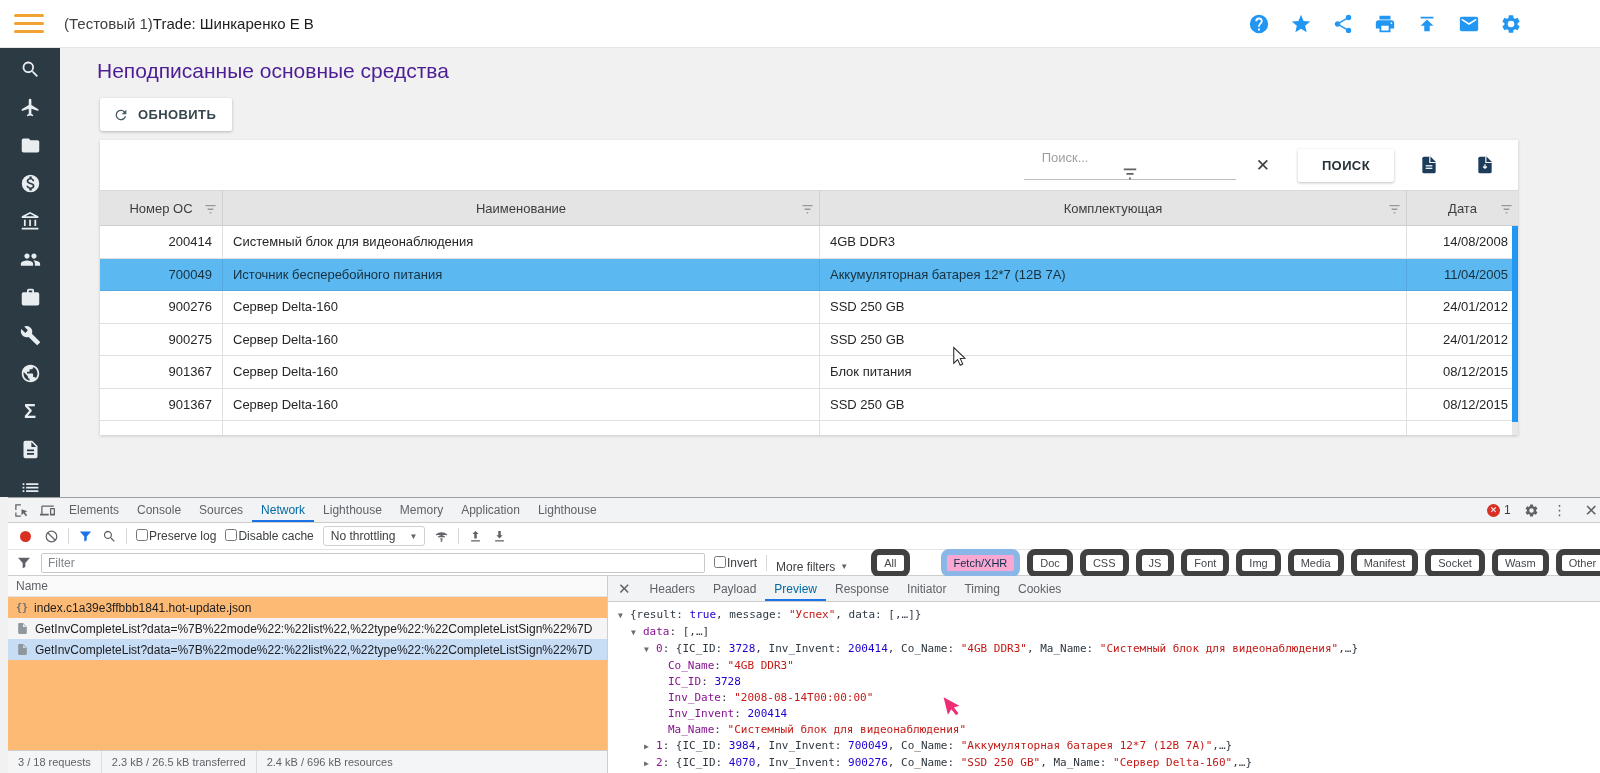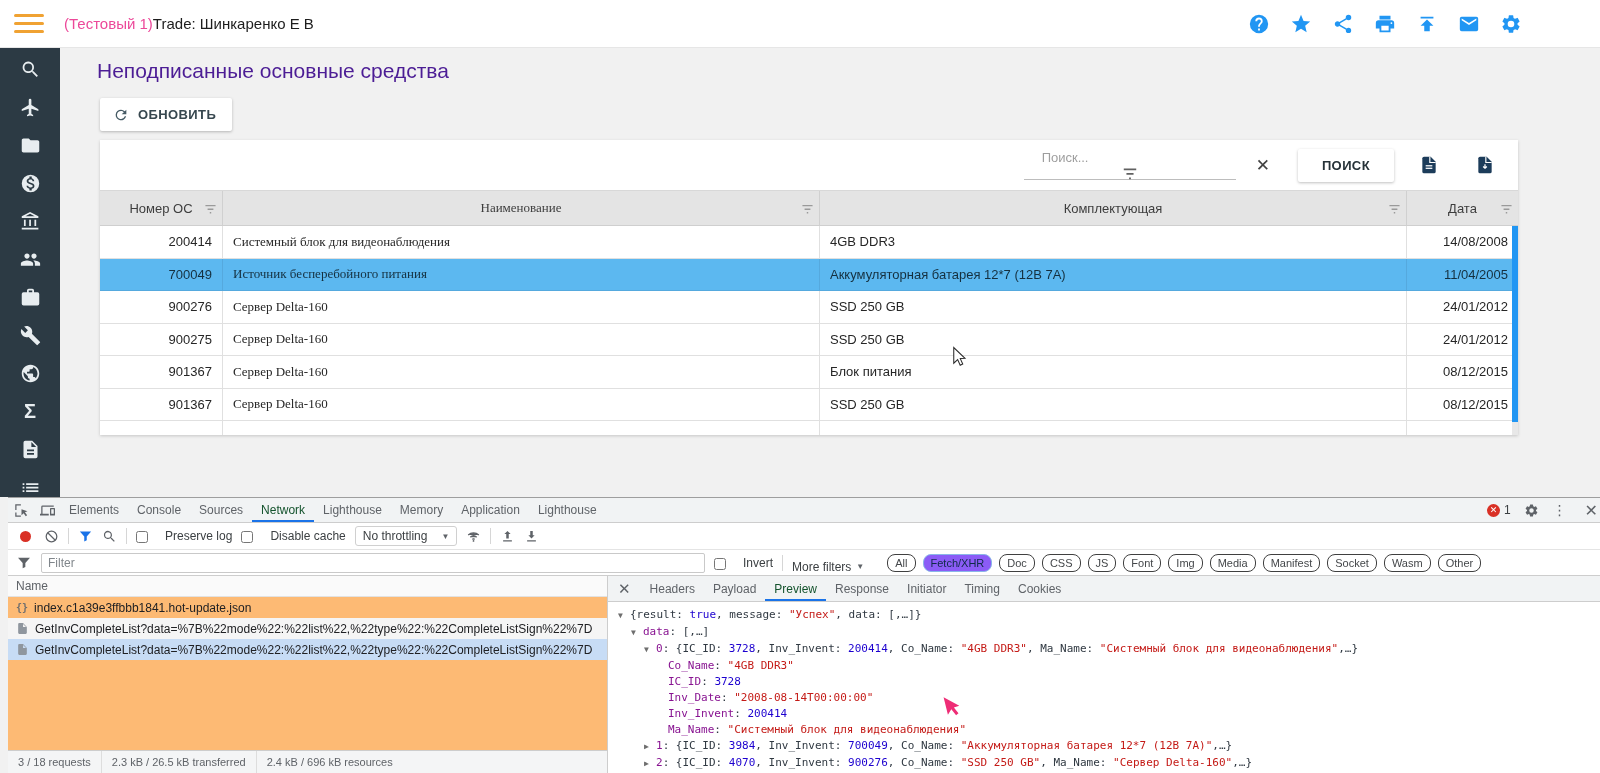--- a/index.html
+++ b/index.html
@@ -7,21 +7,21 @@
   html,body { background:#ddd; }
   body { font-family:"Liberation Sans", sans-serif; }
   .screen { position:relative; width:1600px; height:773px; overflow:hidden; background:#f1f1f1; }
 
   
   .appbar { position:absolute; left:0; top:0; width:1600px; height:48px; background:#fff;
             border-bottom:1px solid #e6e6e6; display:flex; align-items:center; padding-left:14px; z-index:5; }
   .hamburger { width:30px; display:flex; flex-direction:column; gap:5px; cursor:pointer; }
   .hamburger span { height:3px; background:#f0a232; border-radius:2px; }
   .app-title { margin-left:20px; font-size:15px; color:#1d1d1d; white-space:nowrap; }
-  .app-title .red { color:#ec4899; }
+  .app-title .red { color:#404040; }
   .appbar-spacer { flex:1; }
   .appbar-icons { display:flex; align-items:center; gap:20px; margin-right:78px; }
   .ic-btn { width:22px; height:22px; color:#2196f3; cursor:pointer; }
   .ic-btn svg { width:100%; height:100%; fill:currentColor; }
 
   
   .sidebar { position:absolute; left:0; top:48px; width:60px; height:449px; background:#2c3a44;
              display:flex; flex-direction:column; align-items:center; padding-top:2px; overflow:hidden; }
   .side-item { width:60px; height:38px; flex:none; display:flex; align-items:center; justify-content:center; cursor:pointer; color:#e8edf0; }
   .side-item svg { width:21px; height:21px; fill:currentColor; }
@@ -45,63 +45,63 @@
   .clear-x { font-size:17px; color:#424242; margin:0 6px; cursor:pointer; line-height:1; }
   .search-btn { height:33px; padding:0 24px; background:#fff; border:none; border-radius:2px; box-shadow:0 1px 3px rgba(0,0,0,.25);
                 font-size:13px; font-weight:bold; color:#263238; letter-spacing:.4px; cursor:pointer; font-family:inherit; margin-left:8px; }
   .tool-icon-btn { width:42px; height:36px; display:flex; align-items:center; justify-content:center; background:#fff; cursor:pointer; border:none; }
   .tool-icon-btn svg { width:20px; height:20px; fill:#1c3c5a; }
 
   .tbl-header { display:flex; height:36px; background:#e4e4e4; border-top:1px solid #d8d8d8; border-bottom:1px solid #cfcfcf; }
   .th { position:relative; display:flex; align-items:center; justify-content:center; font-size:13px; color:#3d3d3d; border-right:1px solid #d0d0d0; }
   .th:last-child { border-right:none; }
   .th .fl-ic { position:absolute; right:5px; width:13px; height:13px; fill:#9a9a9a; cursor:pointer; }
-  .c1 { width:123px; } .c2 { width:597px;font-family:Liberation Serif, serif; } .c3 { width:587px; } .c4 { width:111px; }
+  .c1 { width:123px; } .c2 { width:597px; } .c3 { width:587px; } .c4 { width:111px; }
   .tbl-row { display:flex; height:32.5px; border-bottom:1px solid #e0e0e0; background:#fff; font-size:13px; color:#262626; cursor:pointer; }
   .td { display:flex; align-items:center; border-right:1px solid #e0e0e0; padding:0 10px; overflow:hidden; white-space:nowrap; }
   .td:last-child { border-right:none; }
   .td.c1, .td.c4 { justify-content:flex-end; }
   .tbl-row.selected { background:#5cb8f0; border-color:#55a9de; color:#15303f; }
   .tbl-row.selected .td { border-right-color:#55a9de; }
   .tbl-row.partial { height:14px; border-bottom:none; }
   .v-scroll { position:absolute; right:0; top:86px; width:6px; height:209px; background:#e8e8e8; }
   .v-scroll .thumb { position:absolute; top:0; left:0; width:6px; height:196px; background:#2196f3; cursor:pointer; }
 
   
   .devtools { position:absolute; left:8px; top:497px; width:1600px; height:276px; background:#fff;
               border-top:1px solid #9e9e9e; font-size:12px; color:#3c4043; display:flex; flex-direction:column; }
   .dt-tabbar { height:25px; flex:none; background:#f1f3f4; border-bottom:1px solid #cdcdcd; display:flex; align-items:center; }
   .dt-tb-icon { width:26px; height:100%; display:flex; align-items:center; justify-content:center; cursor:pointer; color:#5f6368; }
   .dt-tb-icon svg { width:15px; height:15px; fill:currentColor; }
   .dt-tab { padding:0 9px; height:100%; display:flex; align-items:center; color:#5f6368; cursor:pointer; white-space:nowrap; }
-  .dt-tab.active { color:#14532d; box-shadow:inset 0 -2px 0 #1a73e8; }
+  .dt-tab.active { color:#0369a1; box-shadow:inset 0 -2px 0 #1a73e8; }
   .dt-flex { flex:1; }
   .err-badge { display:flex; align-items:center; gap:4px; margin-right:8px; cursor:pointer; }
   .err-dot { width:13px; height:13px; border-radius:50%; background:#d93025; color:#fff; font-size:9px; display:flex; align-items:center; justify-content:center; line-height:1; }
   .menu-dots { font-size:14px; color:#5f6368; padding:0 8px; cursor:pointer; }
   .dt-close { font-size:16px; color:#5f6368; padding:0 10px; cursor:pointer; }
 
   .dt-toolbar { height:27px; flex:none; background:#fff; border-bottom:1px solid #e4e4e4; display:flex; align-items:center; padding:0 8px; gap:9px; }
   .rec-dot { width:11px; height:11px; border-radius:50%; background:#d93025; margin:0 4px; cursor:pointer; flex:none; }
   .dt-divider { width:1px; height:16px; background:#d6d6d6; flex:none; }
   .sm-ic { width:15px; height:15px; flex:none; cursor:pointer; color:#5f6368; }
   .sm-ic svg { width:100%; height:100%; fill:currentColor; }
   .sm-ic.blue { color:#1a73e8; }
-  .cb-row { display:flex; align-items:flex-end; gap:17px; cursor:pointer; white-space:nowrap; }
+  .cb-row { display:flex; align-items:flex-start; gap:1px; cursor:pointer; white-space:nowrap; }
   .cb-row input { width:12px; height:12px; margin:0; accent-color:#1a73e8; }
   .throttle { display:flex; align-items:center; gap:14px; border:1px solid #d0d0d0; border-radius:3px; padding:2px 7px; cursor:pointer; white-space:nowrap; }
   .dd-arrow { font-size:8px; color:#5f6368; }
 
   .dt-filterbar { height:26px; flex:none; background:#fff; border-bottom:1px solid #cdcdcd; display:flex; align-items:center; padding:0 8px; gap:9px; }
   .dt-filter-input { width:664px; height:20px; border:1px solid #c9c9c9; border-radius:2px; font-size:12px; padding:0 6px; color:#333; outline:none; font-family:inherit; flex:none; }
   .dt-filter-input::placeholder { color:#80868b; }
   .morefilters { display:flex; align-items:center; gap:5px; cursor:pointer; white-space:nowrap;margin-top:8px; }
   .pills { display:flex; align-items:center; gap:7px; margin-left:14px; }
-  .pill { padding:2px 7px; border:1px solid #404040; border-radius:8px; font-size:11px; color:#44474a; cursor:pointer; white-space:nowrap; background:#fff; }
-  .pill.active { background:#8b5cf6; border-color:#8ab6e8; color:#0e2b47; }
+  .pill { padding:2px 7px; border:6px solid #404040; border-radius:8px; font-size:11px; color:#44474a; cursor:pointer; white-space:nowrap; background:#fff; }
+  .pill.active { background:#f9a8d4; border-color:#8ab6e8; color:#0e2b47;margin-left:24px; }
 
   .dt-body { flex:1; display:flex; min-height:0; }
   .dt-left { width:600px; flex:none; border-right:1px solid #cdcdcd; display:flex; flex-direction:column; background:#fdba74; min-height:0; }
   .dt-name-header { height:21px; flex:none; background:#fafafa; border-bottom:1px solid #e2e2e2; display:flex; align-items:center; padding-left:8px; color:#5f6368; }
   .req-row { height:21px; flex:none; display:flex; align-items:center; padding-left:8px; gap:6px; color:#202124; cursor:pointer; white-space:nowrap; overflow:hidden; }
   .req-row.stripe { background:#f5f5f5; }
   .req-row.selected { background:#c7dcf5; }
   .req-icon { width:13px; height:13px; flex:none; color:#8f969e; }
   .req-icon svg { width:100%; height:100%; fill:currentColor; }
   .braces { font-family:"DejaVu Sans Mono", monospace; font-size:10px; font-weight:bold; color:#6e6e6e; flex:none; }

